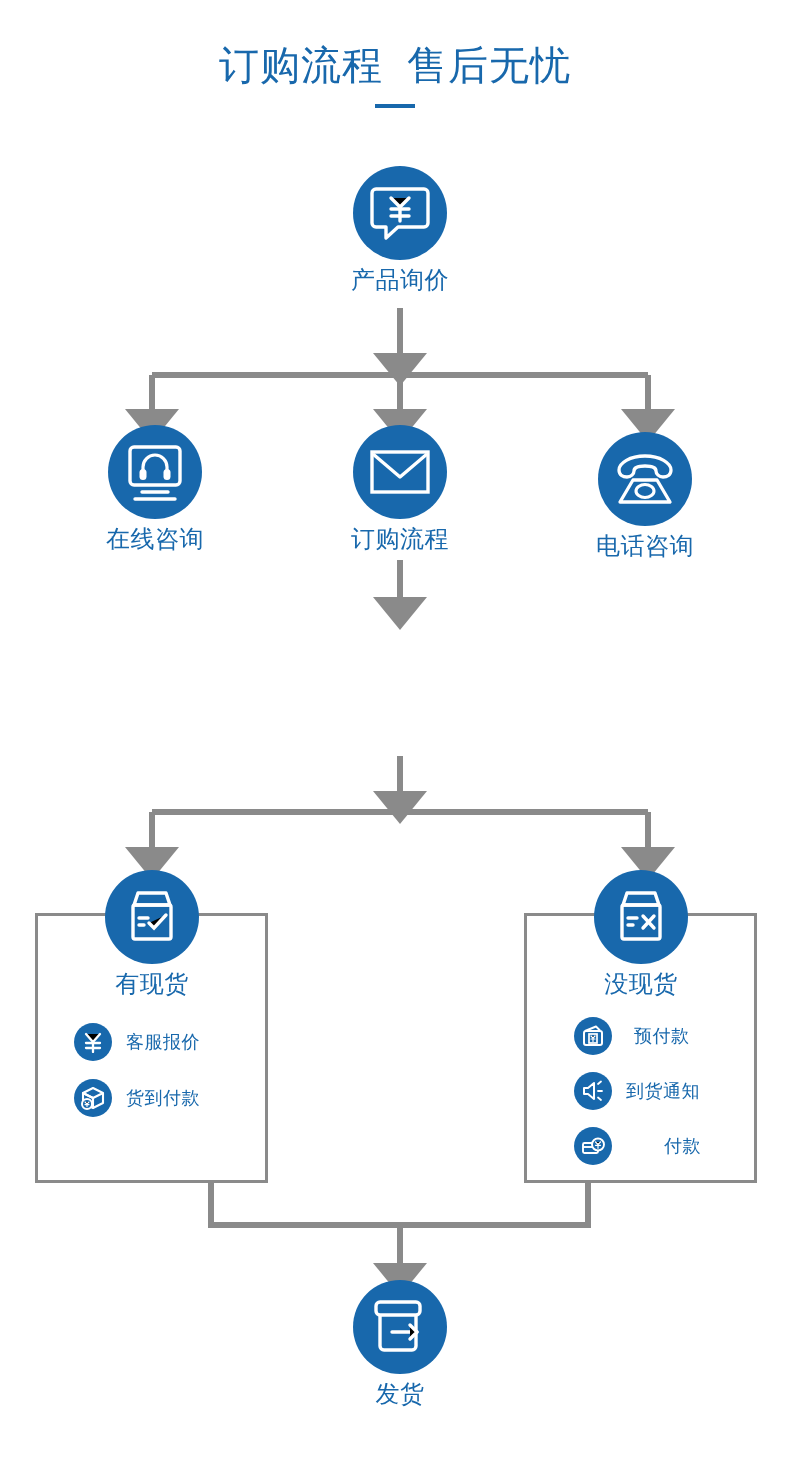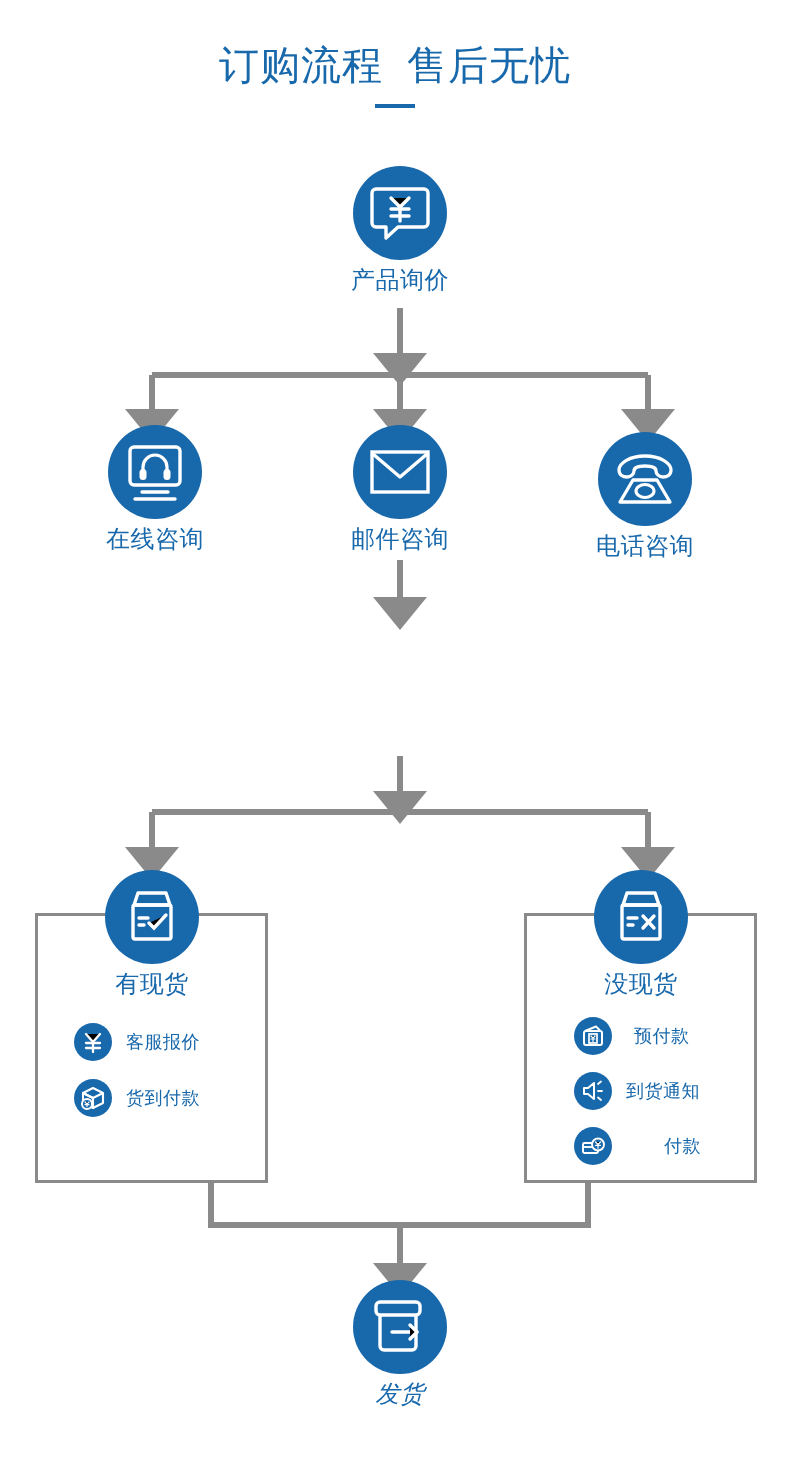--- a/index.html
+++ b/index.html
@@ -123,21 +123,21 @@
     <div class="node-label">在线咨询</div>
   </div>
 
   <div class="node" style="left:310px;top:425px;">
     <div class="circle">
       <svg width="62" height="46" viewBox="0 0 62 46">
         <rect x="3" y="3" width="56" height="40" fill="none" stroke="#ffffff" stroke-width="3.4"></rect>
         <path d="M4,5 L31,28 L58,5" fill="none" stroke="#ffffff" stroke-width="3.4" stroke-linejoin="round"></path>
       </svg>
     </div>
-    <div class="node-label">邮件咨询</div>
+    <div class="node-label">订购流程</div>
   </div>
 
   <div class="node" style="left:555px;top:432px;">
     <div class="circle">
       <svg width="64" height="54" viewBox="0 0 64 54">
         <path d="M32,4 C17,4 6,11 6,18 C6,23 10,25 14,25 C18,25 21,22 21,19 C21,16 24,14 32,14 C40,14 43,16 43,19 C43,22 46,25 50,25 C54,25 58,23 58,18 C58,11 47,4 32,4 z" fill="none" stroke="#ffffff" stroke-width="3.3" stroke-linejoin="round"></path>
         <path d="M20,28 h24 l13,22 h-50 z" fill="none" stroke="#ffffff" stroke-width="3.3" stroke-linejoin="round"></path>
         <ellipse cx="32" cy="39" rx="9" ry="6.5" fill="none" stroke="#ffffff" stroke-width="3.1"></ellipse>
       </svg>
     </div>
@@ -247,21 +247,21 @@
             <path d="M14.5,6 L17,8.5 L19.5,6"></path>
             <path d="M14.5,9.3 H19.5"></path>
             <path d="M17,8.5 V12.3"></path>
           </g>
         </svg>
       </div>
       <div class="sub-label" style="margin-left:30px;">付款</div>
     </div>
   </div>
 
-  <div class="node" style="left:310px;top:1280px;font-style:italic;">
+  <div class="node" style="left:310px;top:1280px;">
     <div class="circle">
       <svg width="60" height="58" viewBox="0 0 60 58">
         <rect x="6" y="4" width="44" height="13" rx="4" fill="none" stroke="#ffffff" stroke-width="3.4"></rect>
         <path d="M10,17 v31 a4,4 0 0 0 4,4 h28 a4,4 0 0 0 4,-4 v-31" fill="none" stroke="#ffffff" stroke-width="3.4"></path>
         <g stroke="#ffffff" stroke-width="3.4" stroke-linecap="round" stroke-linejoin="round">
           <path d="M22,34 H47"></path>
           <path d="M40,27 L47,34 L40,41"></path>
         </g>
       </svg>
     </div>

